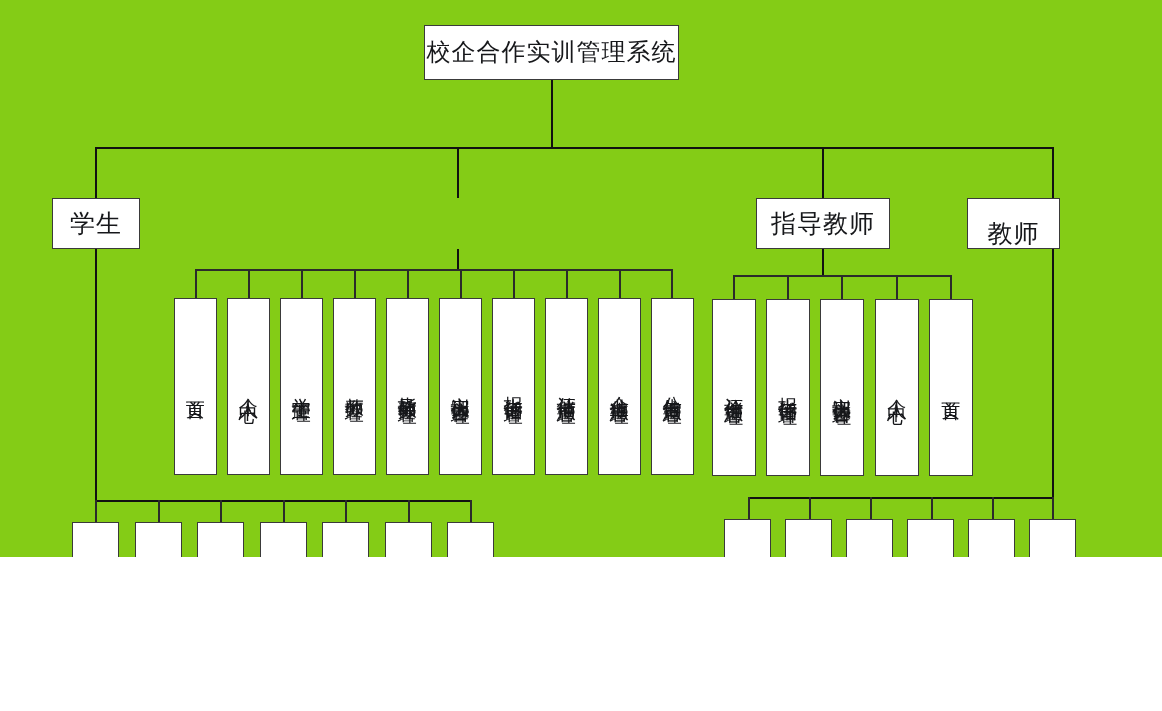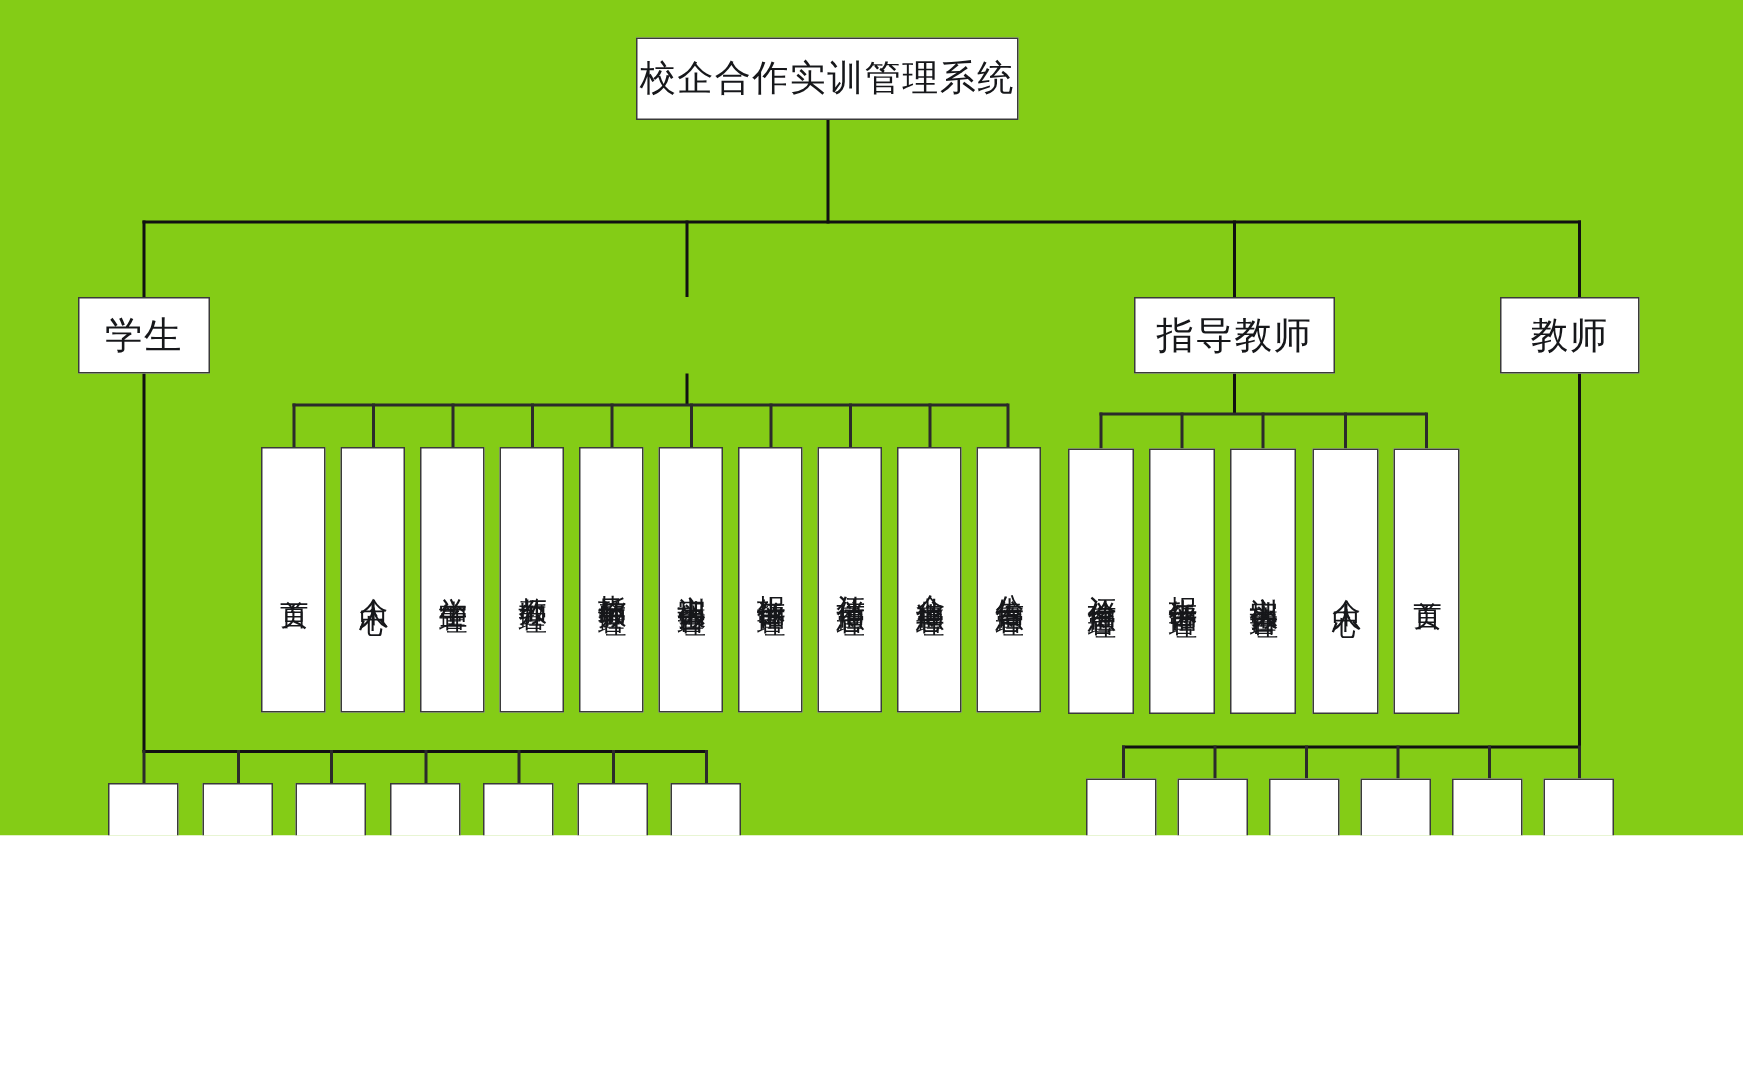--- a/index.html
+++ b/index.html
@@ -123,21 +123,21 @@
   <div class="node root" style="left:424px;top:25px;width:255px;height:55px;">
     <span>校企合作实训管理系统</span>
   </div>
 
   <div class="node role" style="left:52px;top:198px;width:88px;height:51px;">
     <span>学生</span>
   </div>
   <div class="node role" style="left:756px;top:198px;width:134px;height:51px;">
     <span>指导教师</span>
   </div>
-  <div class="node role" style="left:1000px;top:198px;width:93px;height:51px;">
+  <div class="node role" style="left:967px;top:198px;width:93px;height:51px;align-items:flex-end;">
     <span>教师</span>
   </div>
 
   <div class="node leaf" style="left:174px;top:298px;width:43px;height:177px;">
     <span class="vtext">首页</span>
   </div>
   <div class="node leaf" style="left:227px;top:298px;width:43px;height:177px;">
     <span class="vtext">个人中心</span>
   </div>
   <div class="node leaf" style="left:280px;top:298px;width:43px;height:177px;">

